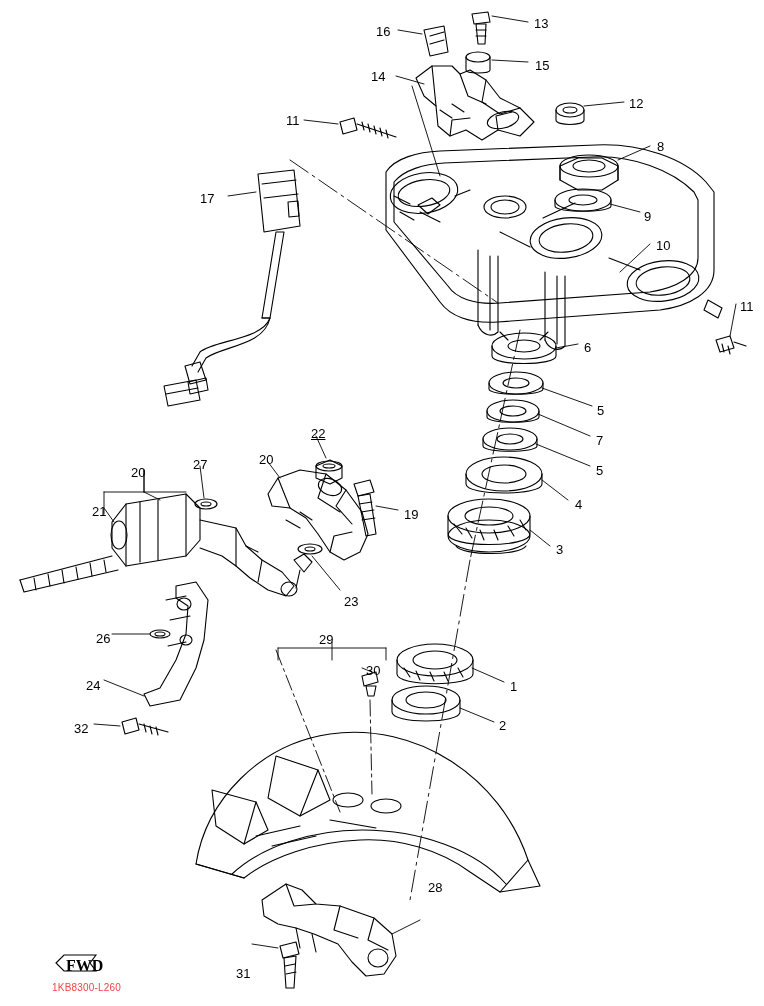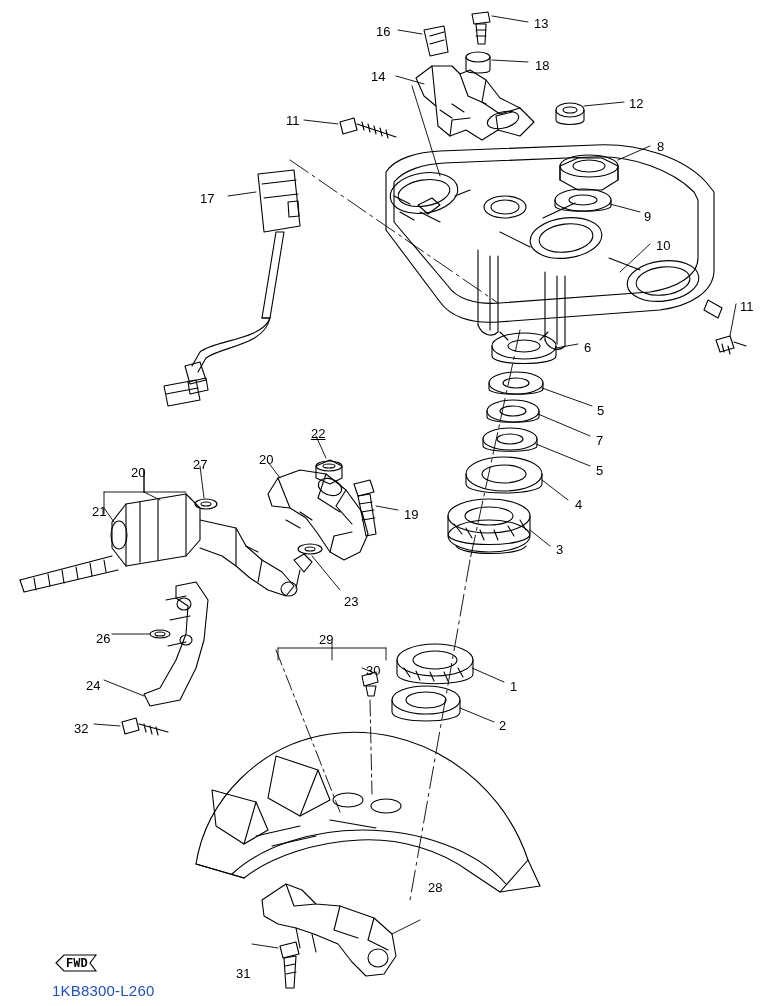--- a/index.html
+++ b/index.html
@@ -28,29 +28,29 @@
     position: absolute;
     font-family: "Liberation Sans", sans-serif;
     font-size: 13px;
     color: #000000;
     line-height: 13px;
     white-space: nowrap;
   }
   .partno {
     position: absolute;
     font-family: "Liberation Sans", sans-serif;
-    font-size: 15px;
-    color: #1d4ed8;
+    font-size: 10px;
+    color: #ef4444;
     letter-spacing: 0.2px;
     white-space: nowrap;
   }
   .fwd-label {
     position: absolute;
-    font-family: Liberation Mono, monospace;
-    font-size: 12px;
+    font-family: Liberation Serif, serif;
+    font-size: 16px;
     font-weight: bold;
     color: #000000;
     white-space: nowrap;
   }
 </style>
 </head>
 <body>
 
 <div id="sheet">
 
@@ -375,21 +375,21 @@
   <div class="callout" style="left:584px; top:341px;">6</div>
   <div class="callout" style="left:596px; top:434px;">7</div>
   <div class="callout" style="left:657px; top:140px;">8</div>
   <div class="callout" style="left:644px; top:210px;">9</div>
   <div class="callout" style="left:656px; top:239px;">10</div>
   <div class="callout" style="left:286px; top:114px;">11</div>
   <div class="callout" style="left:740px; top:300px;">11</div>
   <div class="callout" style="left:629px; top:97px;">12</div>
   <div class="callout" style="left:534px; top:17px;">13</div>
   <div class="callout" style="left:371px; top:70px;">14</div>
-  <div class="callout" style="left:535px; top:59px;">18</div>
+  <div class="callout" style="left:535px; top:59px;">15</div>
   <div class="callout" style="left:376px; top:25px;">16</div>
   <div class="callout" style="left:200px; top:192px;">17</div>
   <div class="callout" style="left:259px; top:453px;">20</div>
   <div class="callout" style="left:404px; top:508px;">19</div>
   <div class="callout" style="left:131px; top:466px;">20</div>
   <div class="callout" style="left:92px; top:505px;">21</div>
   <div class="callout" style="left:311px; top:427px;text-decoration:underline;">22</div>
   <div class="callout" style="left:344px; top:595px;">23</div>
   <div class="callout" style="left:86px; top:679px;">24</div>
   <div class="callout" style="left:74px; top:722px;">32</div>

